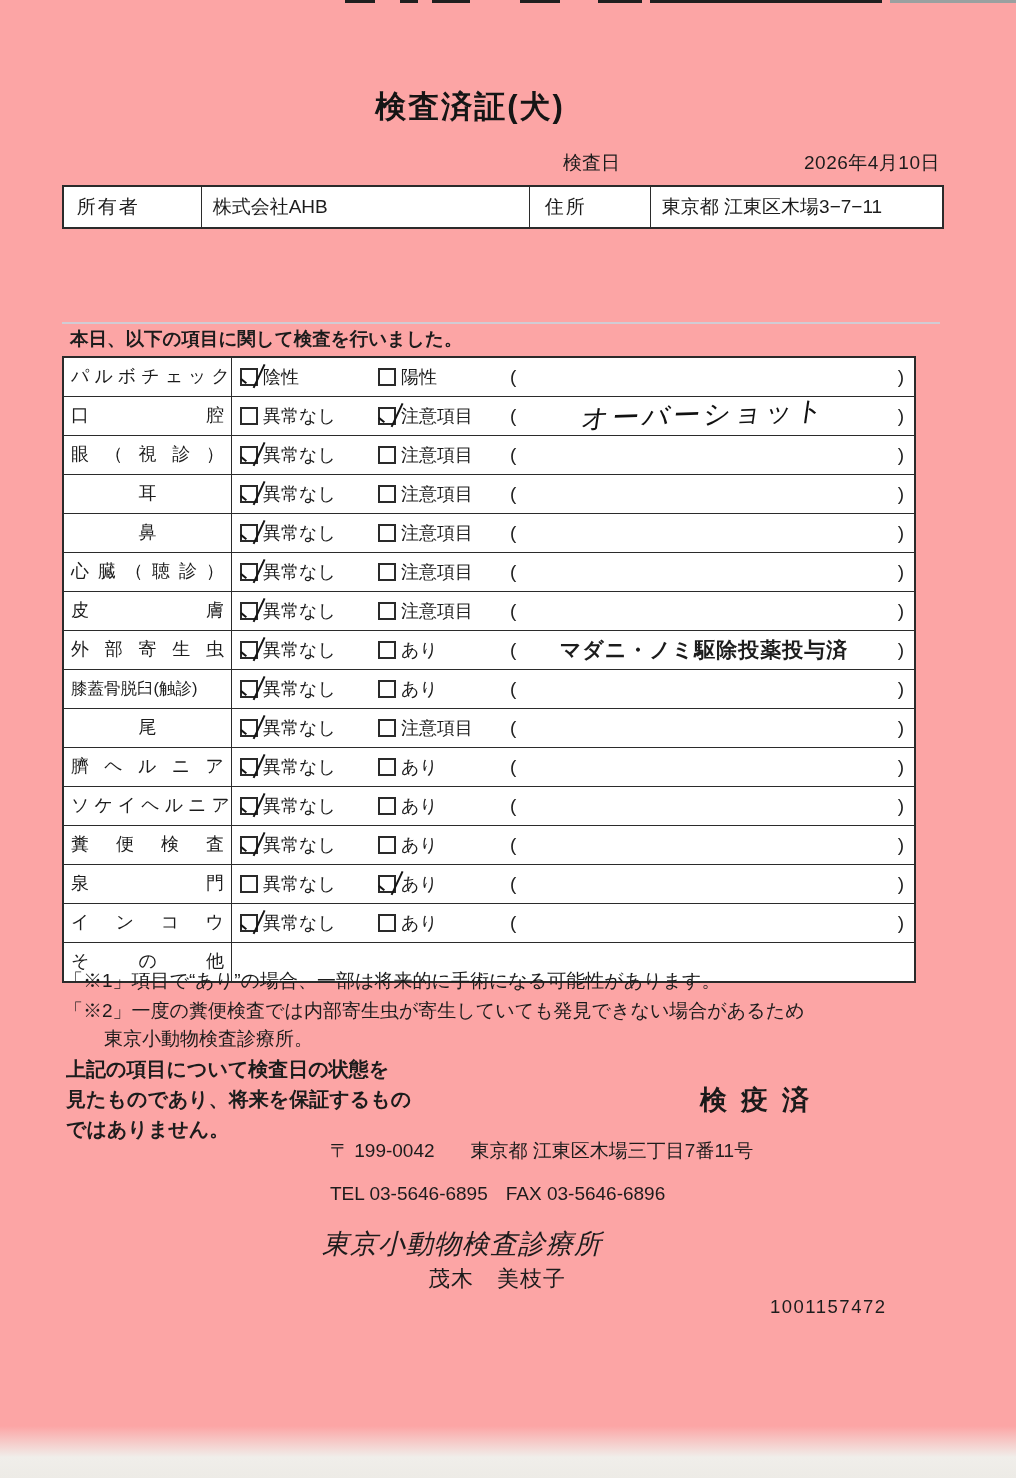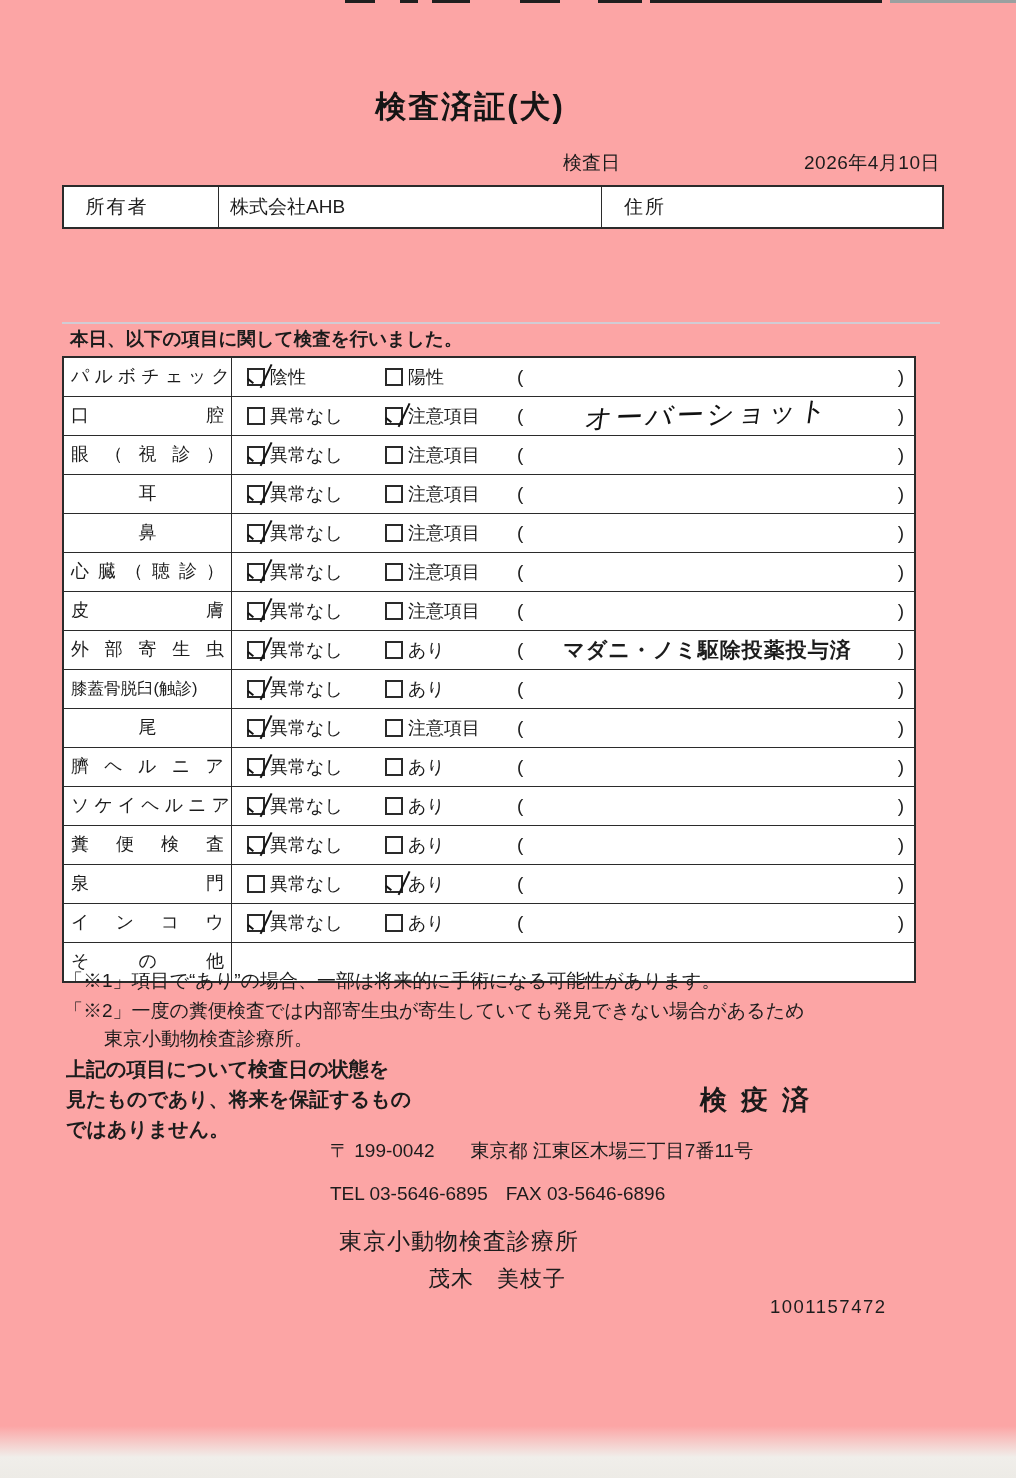--- a/index.html
+++ b/index.html
@@ -27,21 +27,21 @@
   .cell.hdr{justify-content:center;letter-spacing:2px;padding:0 4px;}
   .cell.r2{border-top:1.6px solid #2b2b2b;}
   .cell.num{font-size:21px;letter-spacing:.5px;}
   .cell.wt{justify-content:flex-end;gap:14px;}
   .cell.wt .unit{font-size:16px;}
 
   .intro{position:absolute;left:70px;top:326px;font-size:18.5px;font-weight:700;}
 
   
   .exam{position:absolute;left:62px;top:356px;width:850px;border:2px solid #2b2b2b;background:#fff;}
-  .trow{position:relative;display:flex;height:38px;border-top:1.5px solid #2b2b2b;gap:7px;}
+  .trow{position:relative;display:flex;height:38px;border-top:1.5px solid #2b2b2b;}
   .trow:first-child{border-top:none;}
   .tlabel{box-sizing:border-box;width:168px;border-right:1.6px solid #2b2b2b;
     font-size:18px;line-height:36px;padding:0 7px;white-space:nowrap;overflow:hidden;}
   .tlabel.just{text-align:justify;text-align-last:justify;}
   .tlabel.center{text-align:center;text-align-last:center;}
   .tlabel.compact{font-size:16.5px;text-align:left;text-align-last:left;letter-spacing:0;}
   .tcontent{position:relative;flex:1;}
   .opt{position:absolute;top:50%;transform:translateY(-50%);display:inline-flex;align-items:center;gap:5px;font-size:18px;}
   .opt.o1{left:8px;} .opt.o2{left:146px;}
   .cb{position:relative;display:inline-block;width:14px;height:14px;border:2px solid #2a2a2a;background:#fff;flex:none;}
@@ -58,21 +58,21 @@
   .pcontent.printed{font-size:21px;font-weight:600;letter-spacing:1px;}
 
   .fn{position:absolute;font-size:19px;font-weight:500;white-space:nowrap;}
   .fn1{left:64px;top:968px;} .fn2{left:64px;top:998px;} .fn3{left:104px;top:1026px;}
 
   .disclaimer{position:absolute;left:66px;top:1054px;width:400px;font-size:20px;font-weight:700;line-height:30px;}
   .stamp{position:absolute;left:700px;top:1082px;font-size:27px;font-weight:600;letter-spacing:14px;color:#1a1a1a;}
 
   .addr-line{position:absolute;top:1138px;left:330px;font-size:19px;font-weight:500;display:flex;gap:36px;white-space:nowrap;}
   .tel-line{position:absolute;top:1183px;left:330px;font-size:19px;font-weight:500;display:flex;gap:18px;white-space:nowrap;}
-  .clinic-name{position:absolute;top:1226px;left:339px;font-size:23px;font-weight:500;letter-spacing:1px;}
+  .clinic-name{position:absolute;top:1226px;left:322px;font-size:27px;font-weight:500;letter-spacing:1px;font-style:italic;}
   .examiner{position:absolute;top:1264px;left:428px;font-size:22px;font-weight:500;letter-spacing:1px;font-family:Liberation Serif, serif;}
   .serial{position:absolute;top:1296px;left:770px;font-size:18.5px;letter-spacing:1.5px;}
 </style>
 </head>
 <body>
 
 <div class="page">
 
   <div class="scanbar" style="left:345px;width:30px"></div>
   <div class="scanbar" style="left:400px;width:18px"></div>
@@ -86,20 +86,21 @@
 
   <div class="doc-title">検査済証(犬)</div>
   <div class="insp-label">検査日</div>
   <div class="insp-date">2026年4月10日</div>
 
   <div class="tbl" style="top:185px;width:878px;height:40px">
     <div class="cellrow" style="height:40px">
       <div class="cell hdr" style="width:106px">所有者</div>
       <div class="cell" style="width:335px">株式会社AHB</div>
       <div class="cell hdr" style="width:87px">住所</div>
+      <div class="cell" style="width:350px">東京都 江東区木場3−7−11</div>
     </div>
   </div>
 
 
   <div class="intro">本日、以下の項目に関して検査を行いました。</div>
 
   <div class="exam" id="exam-body">
       <div class="trow">
         <div class="tlabel just">パ ル ボ チ ェ ッ ク</div>
         <div class="tcontent">

